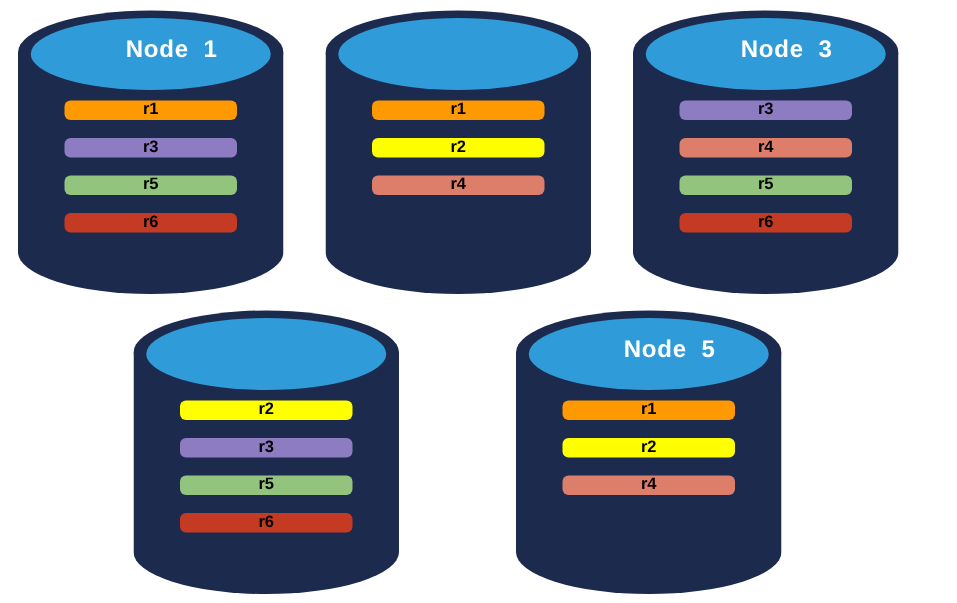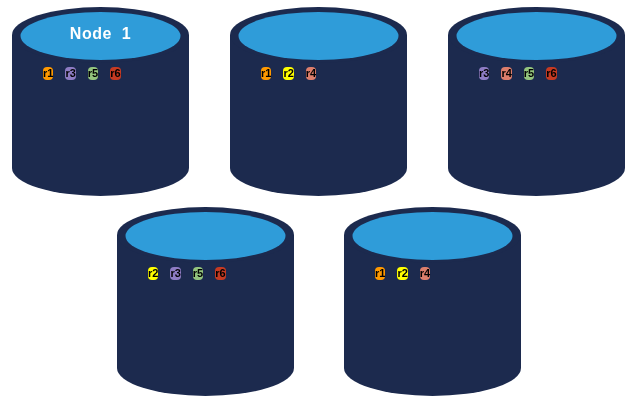--- a/index.html
+++ b/index.html
@@ -6,34 +6,34 @@
   .canvas {
     position:relative;
     width:638px; height:402px;
     background:#ffffff;
     font-family:"Liberation Sans", sans-serif;
     overflow:hidden;
   }
   .node-row { position:absolute; display:flex; }
   .row-top { top:5px; left:12px; right:13px; justify-content:space-between; }
   .row-bottom { top:205px; left:0; width:100%; justify-content:center; gap:50px; }
-  .db-node { position:relative; width:177px; height:192px; flex:0 0 auto; }
+  .db-node { position:relative; width:177px; height:192px; flex:0 0 auto;padding-left:28px; }
   .cyl-svg { position:absolute; left:0; top:0; width:177px; height:192px; display:block; }
   .node-title {
     position:absolute; top:20px; left:0; right:0;
     text-align:center;
     color:#ffffff;
     font-weight:bold;
     font-size:16px;
     letter-spacing:0.5px;
     white-space:pre;
   }
   .replica-list {
     position:absolute; top:62px; left:31px; width:115px;
-    display:flex; flex-direction:row; gap:12px;
+    display:flex; flex-direction:column; gap:12px;
   }
   .replica-bar {
     height:13px;
     border-radius:4px;
     display:flex; align-items:center; justify-content:center;
     font-size:11px; font-weight:bold; color:#000000;
     line-height:13px;
   }
 </style>
 </head>
@@ -80,20 +80,21 @@
             <span>r4</span>
           </div>
         </div>
   </div>
       <div class="db-node">
     <svg class="cyl-svg" viewBox="0 0 177 192">
       <path class="cyl-body" d="M0,30 L0,163 A88.5,28 0 0 0 177,163 L177,30 Z" fill="#1C2A4E"></path>
       <ellipse class="cyl-rim" cx="88.5" cy="30" rx="88.5" ry="28" fill="#1C2A4E"></ellipse>
       <ellipse class="cyl-top" cx="88.5" cy="31" rx="80" ry="24" fill="#2F9CD9"></ellipse>
     </svg>
+    <div class="node-title">Node  3</div>
     <div class="replica-list">
           <div class="replica-bar" style="background: rgb(142, 124, 195);">
             <span>r3</span>
           </div>
           <div class="replica-bar" style="background: rgb(221, 126, 107);">
             <span>r4</span>
           </div>
           <div class="replica-bar" style="background: rgb(147, 196, 125);">
             <span>r5</span>
           </div>
@@ -124,20 +125,21 @@
             <span>r6</span>
           </div>
         </div>
   </div>
       <div class="db-node">
     <svg class="cyl-svg" viewBox="0 0 177 192">
       <path class="cyl-body" d="M0,30 L0,163 A88.5,28 0 0 0 177,163 L177,30 Z" fill="#1C2A4E"></path>
       <ellipse class="cyl-rim" cx="88.5" cy="30" rx="88.5" ry="28" fill="#1C2A4E"></ellipse>
       <ellipse class="cyl-top" cx="88.5" cy="31" rx="80" ry="24" fill="#2F9CD9"></ellipse>
     </svg>
+    <div class="node-title">Node  5</div>
     <div class="replica-list">
           <div class="replica-bar" style="background: rgb(255, 153, 0);">
             <span>r1</span>
           </div>
           <div class="replica-bar" style="background: rgb(255, 255, 0);">
             <span>r2</span>
           </div>
           <div class="replica-bar" style="background: rgb(221, 126, 107);">
             <span>r4</span>
           </div>

